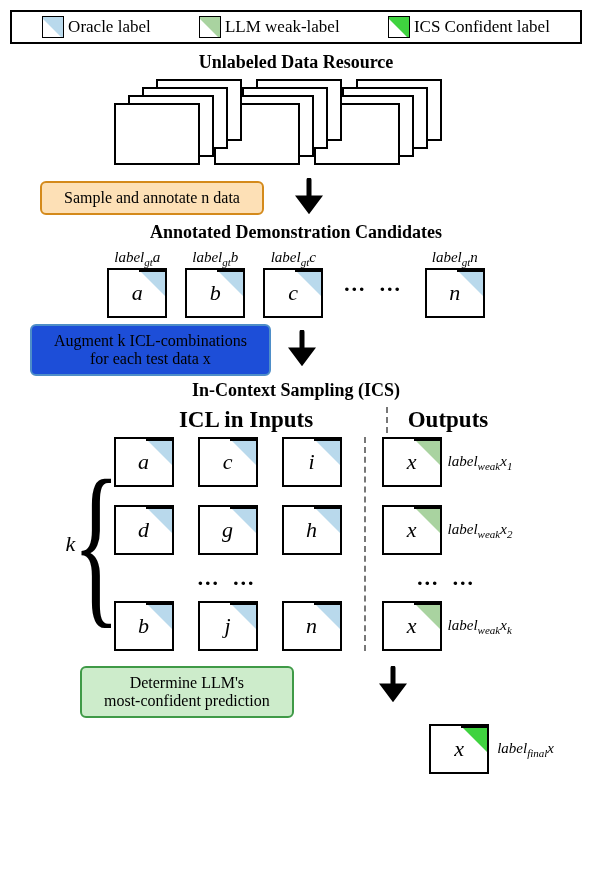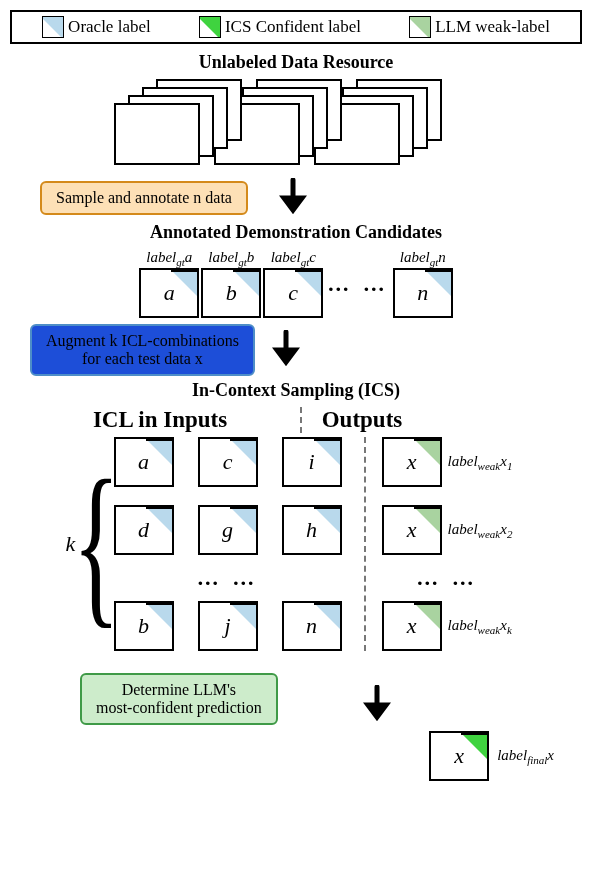--- a/index.html
+++ b/index.html
@@ -41,20 +41,21 @@
     border-top: 22px solid var(--tc);
   }
   .section-title {
     text-align: center;
     font-weight: bold;
     font-size: 18px;
     margin: 4px 0 6px 0;
   }
   .title-row {
     display:flex;
+    justify-content:center;
     gap:10px;
     align-items:baseline;
     font-weight:bold;
     font-size:25px;
   }
   .divider-label {
     border-left: 2px dashed #777;
     padding-left: 12px;
   }
   
@@ -73,34 +74,34 @@
   }
   .arrow-svg { display:block; }
   .step-row {
     display: flex;
     align-items: center;
     gap: 18px;
   }
   .step-badge {
     border: 2px solid;
     border-radius: 6px;
-    padding: 6px 14px;
+    padding: 6px 22px;
     font-size: 16px;
     white-space: pre-line;
     text-align: center;
   }
   .badge-orange { background:#fde0b6; border-color:#d48a1b; }
   .badge-blue   { background:#1d4ed8; border-color:#4e8ec8; }
   .badge-green  { background:#cdeccb; border-color:#3f9a47; }
   
   .cand-row {
     display:flex;
     justify-content:center;
     align-items:flex-start;
-    gap:2px;
+    gap:18px;
     margin:4px 0 6px 0;
   }
   .cand-cell { display:flex; flex-direction:column; align-items:center; }
   .cand-label {
     font-style: italic;
     font-size: 15px;
   }
   .sub { font-size: 11px; font-style: italic; vertical-align: sub; }
   .box {
     width: 60px;
@@ -187,37 +188,37 @@
     justify-content:flex-end;
     align-items:center;
     gap:8px;
     padding-right:28px;
     margin-top:6px;
   }
   .arrow-right-of-badge { margin-left: 12px; }
   .row-indent { margin-left: 30px; }
   .tight { margin-bottom:2px; }
   .step2-wrap { display:flex; align-items:center; gap:16px; margin-left:20px; margin-bottom:4px; }
-  .step3-wrap { display:flex; align-items:flex-end; gap:24px; margin-left:70px; margin-top:22px; }
+  .step3-wrap { display:flex; align-items:flex-start; gap:24px; margin-left:70px; margin-top:15px; }
 </style>
 </head>
 <body>
 
 <div class="legend">
   <div class="legend-item">
     <span class="tri-swatch" style="--tc:#b9d9ec"></span>
     <span>Oracle label</span>
   </div>
   <div class="legend-item">
+    <span class="tri-swatch" style="--tc:#a9d3a0"></span>
+    <span>LLM weak-label</span>
+  </div>
+  <div class="legend-item">
     <span class="tri-swatch" style="--tc:#3fd33f"></span>
     <span>ICS Confident label</span>
-  </div>
-  <div class="legend-item">
-    <span class="tri-swatch" style="--tc:#a9d3a0"></span>
-    <span>LLM weak-label</span>
   </div>
 </div>
 
 <div class="section-title">Unlabeled Data Resource</div>
 
 <div class="stack">
   <div class="paper" style="left:260px; top:0"></div>
   <div class="paper" style="left:246px; top:8px"></div>
   <div class="paper" style="left:232px; top:16px"></div>
   <div class="paper" style="left:218px; top:24px"></div>

